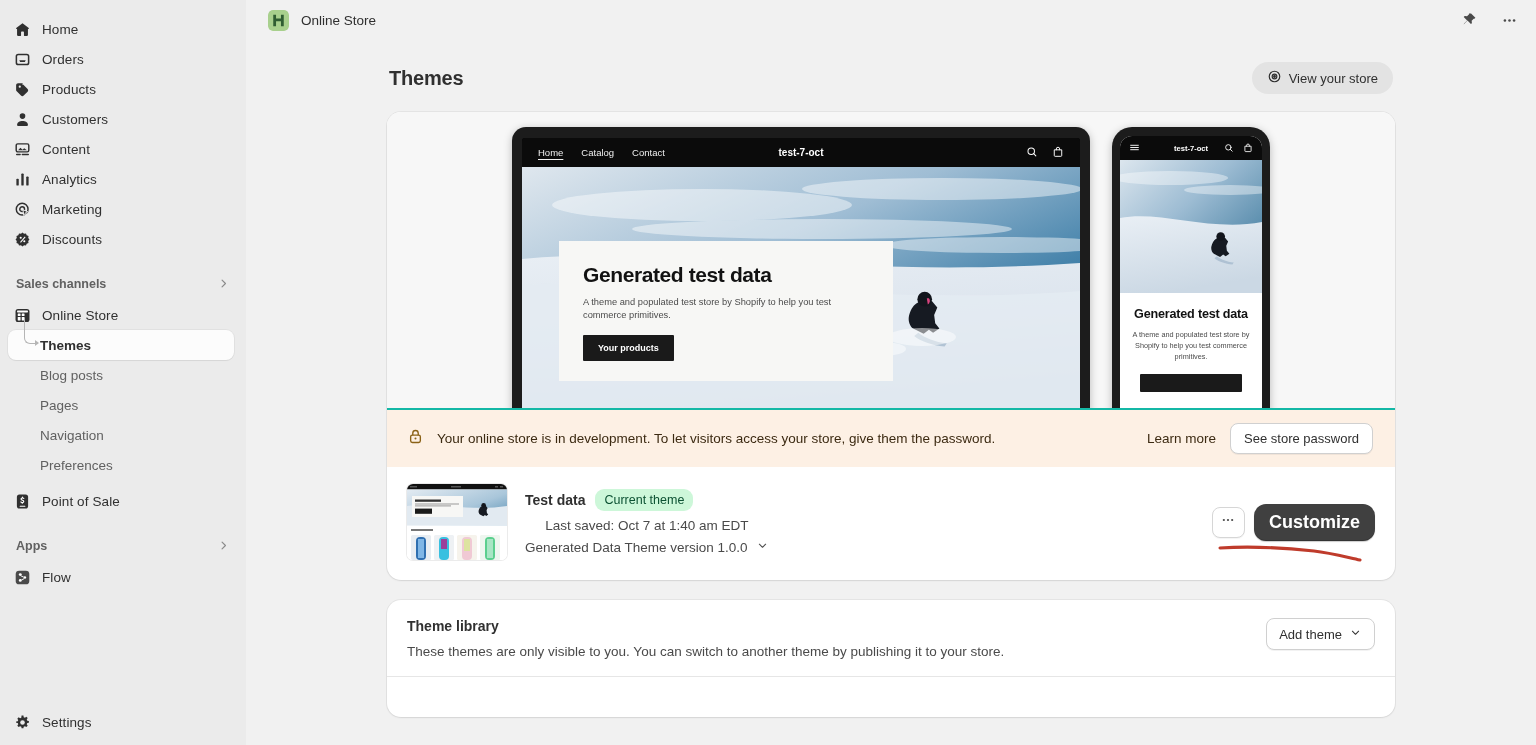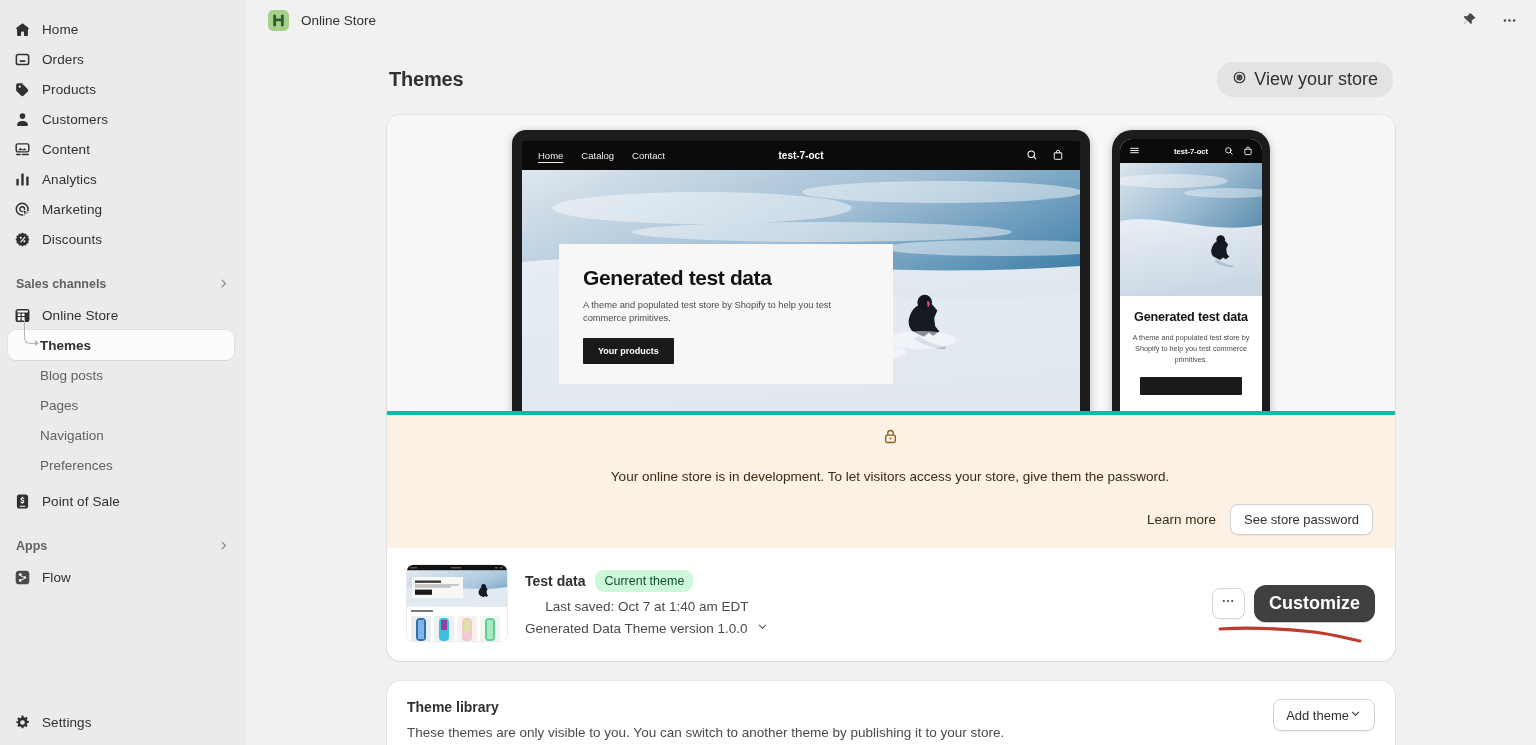--- a/index.html
+++ b/index.html
@@ -84,21 +84,21 @@
   .icon-btn { width: 26px; height: 26px; border-radius: 7px; display: flex; align-items: center; justify-content: center; cursor: pointer; color: #4a4a4a; }
 
   .scroll { flex: 1; overflow: hidden; padding: 0 0 0 0; }
   .page { max-width: 1008px; margin: 0 auto; padding: 0 0 20px 0; }
 
   .page-head { display: flex; align-items: center; padding: 22px 2px 18px 2px; }
   .page-title { font-size: 20px; font-weight: 700; color: #303030; letter-spacing: -.2px; }
   .view-store-btn {
     margin-left: auto; display: flex; align-items: center; gap: 7px;
     background: #e3e3e3; border: none; border-radius: 16px;
-    padding: 7px 15px; font-size: 18px; color: #303030; cursor: pointer;
+    padding: 7px 15px; font-size: 13px; color: #303030; cursor: pointer;
     font-family: inherit;
   }
 
   .card {
     background: #fff; border-radius: 14px;
     box-shadow: 0 0 0 1px rgba(0,0,0,.05), 0 1px 2px rgba(0,0,0,.07);
     overflow: hidden;
   }
 
   
@@ -153,23 +153,22 @@
   .ph-nav-right { margin-left: auto; display: flex; gap: 9px; align-items: center; z-index: 2; }
   .ph-photo { height: 133px; position: relative; overflow: hidden; }
   .ph-body { padding: 14px 12px 0 12px; text-align: center; background: #fff; }
   .ph-h { font-size: 12.6px; font-weight: 700; color: #121212; line-height: 1.22; letter-spacing: -.2px; }
   .ph-p { font-size: 7.3px; color: #4b4b4b; margin-top: 8px; line-height: 1.5; }
   .ph-btn { margin: 11px 8px 0 8px; height: 18px; background: #1a1a1a; border-radius: 1px; }
 
   
   .dev-banner {
     background: #fdf0e4; display: flex; align-items: center;
-    padding: 13px 22px 13px 20px; gap: 20px;
-    border-top: 4px solid #14b8a6;
-    flex-direction: column;
+    padding: 13px 22px 13px 20px; gap: 13px;
+    border-top: 2px solid #14b8a6;
   }
   .dev-text { font-size: 13.5px; color: #3c2a12; }
   .dev-right { margin-left: auto; display: flex; align-items: center; gap: 14px; }
   .learn-more { font-size: 13.5px; color: #3c2a12; cursor: pointer; }
   .pwd-btn {
     background: #fff; border: 1px solid #d0d0d0; border-radius: 8px;
     padding: 7px 13px; font-size: 13px; color: #303030; cursor: pointer;
     font-family: inherit; box-shadow: 0 1px 0 rgba(0,0,0,.05);
   }
 
@@ -203,21 +202,21 @@
   .annot { position: absolute; left: 6px; top: 38px; pointer-events: none; }
 
   
   .lib-card { margin-top: 20px; }
   .lib-head { padding: 18px 20px 17px 20px; display: flex; align-items: flex-start; }
   .lib-title { font-size: 14px; font-weight: 700; color: #303030; }
   .lib-desc { font-size: 13.5px; color: #4a4a4a; margin-top: 10px; }
   .add-theme-btn {
     margin-left: auto; background: #fff; border: 1px solid #d0d0d0; border-radius: 8px;
     padding: 7px 12px; font-size: 13px; color: #303030; cursor: pointer;
-    display: flex; align-items: center; gap: 0; font-family: inherit;
+    display: flex; align-items: center; gap: 7px; font-family: inherit;
     box-shadow: 0 1px 0 rgba(0,0,0,.05);
   }
   .lib-divider { border-top: 1px solid #e6e6e6; }
   .lib-rest { height: 40px; }
 </style>
 </head>
 <body>
 
 <div class="app">
 

